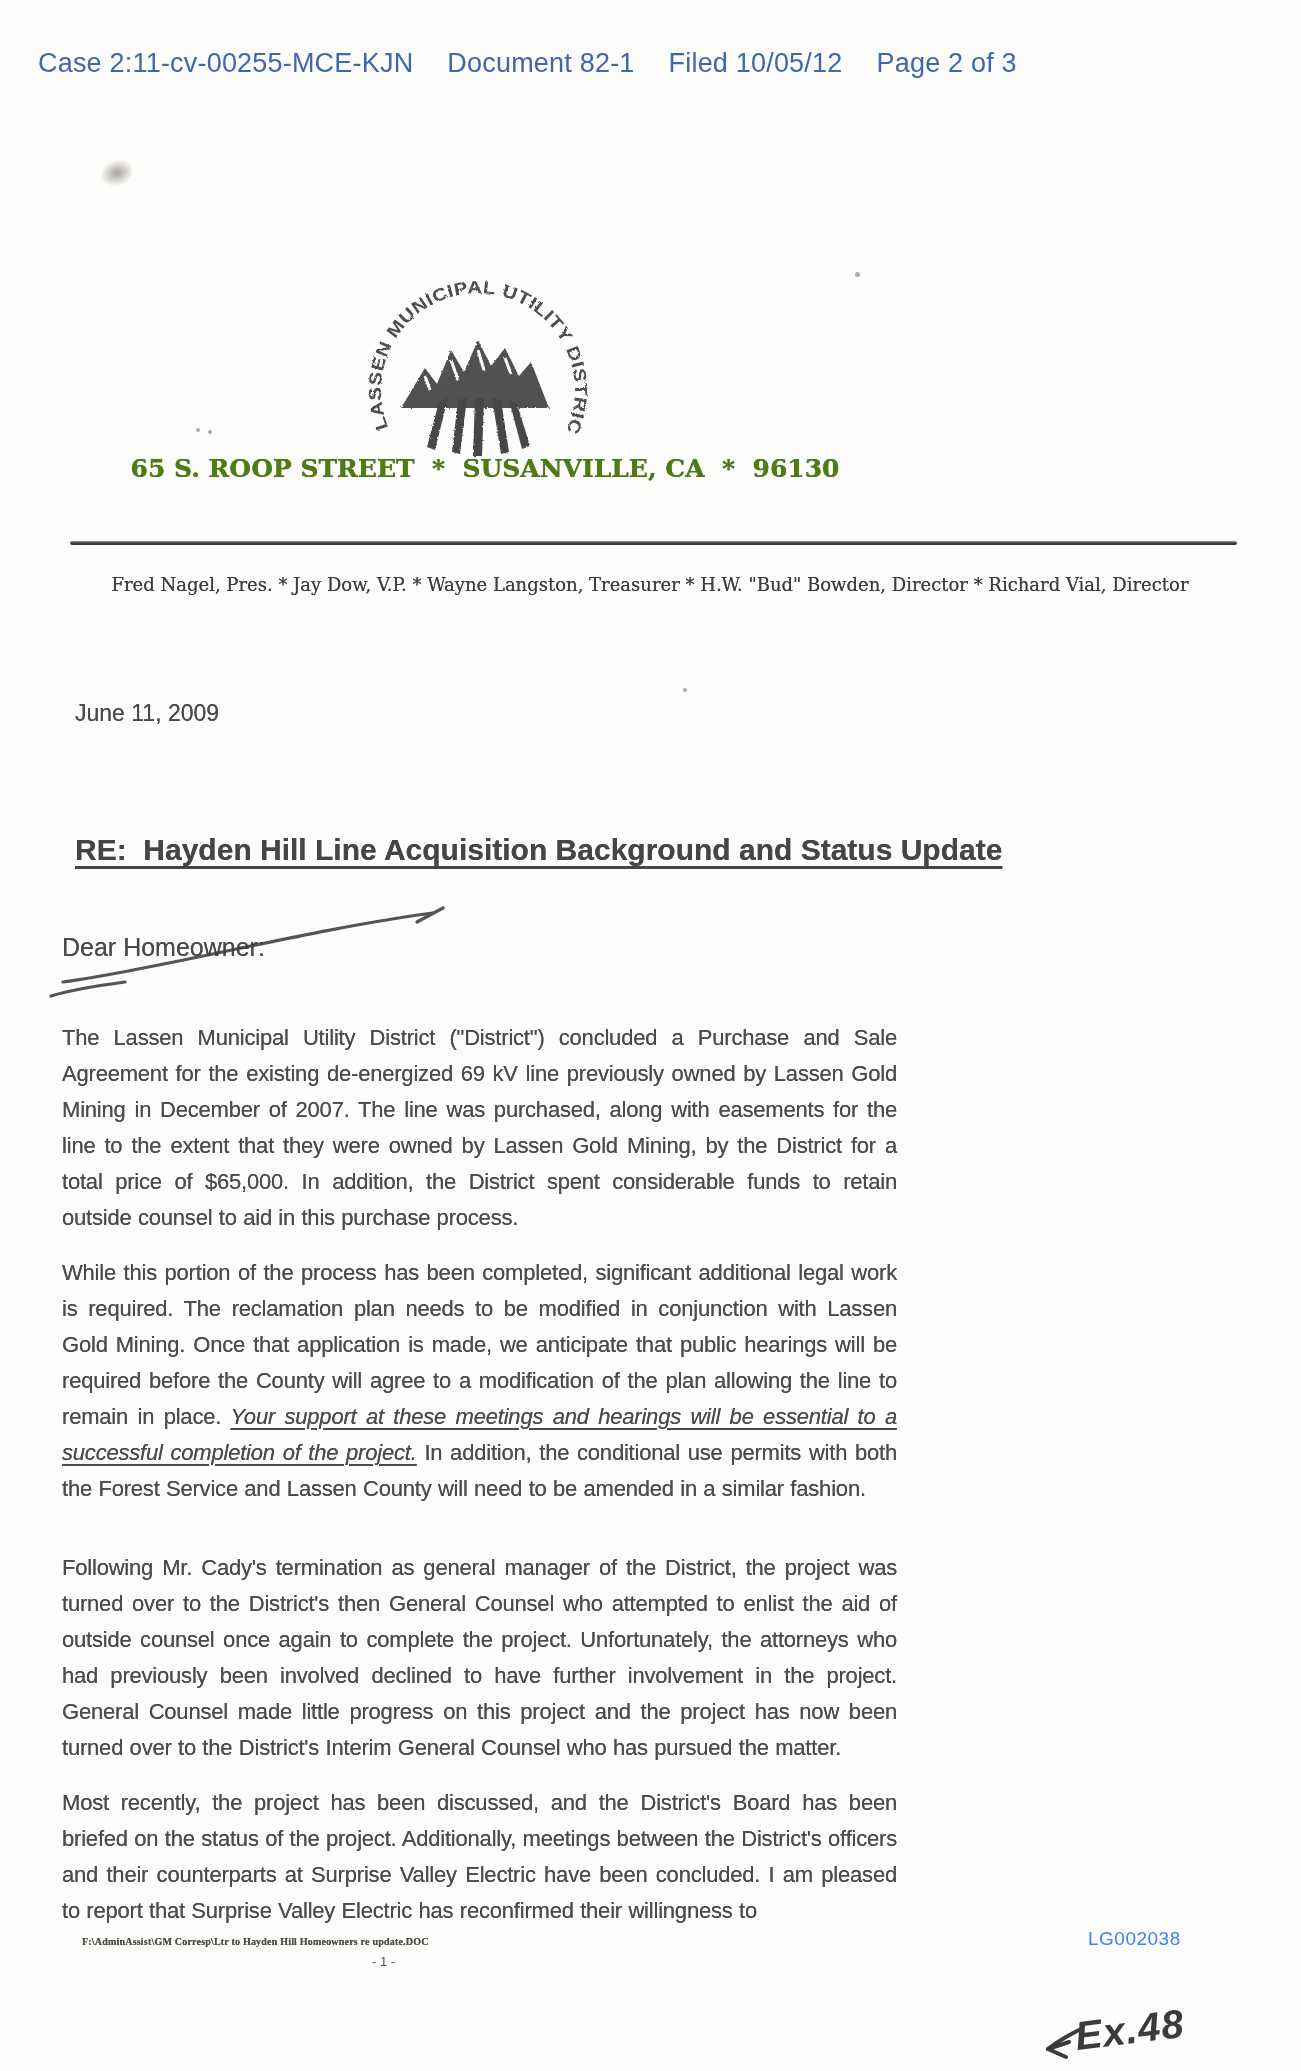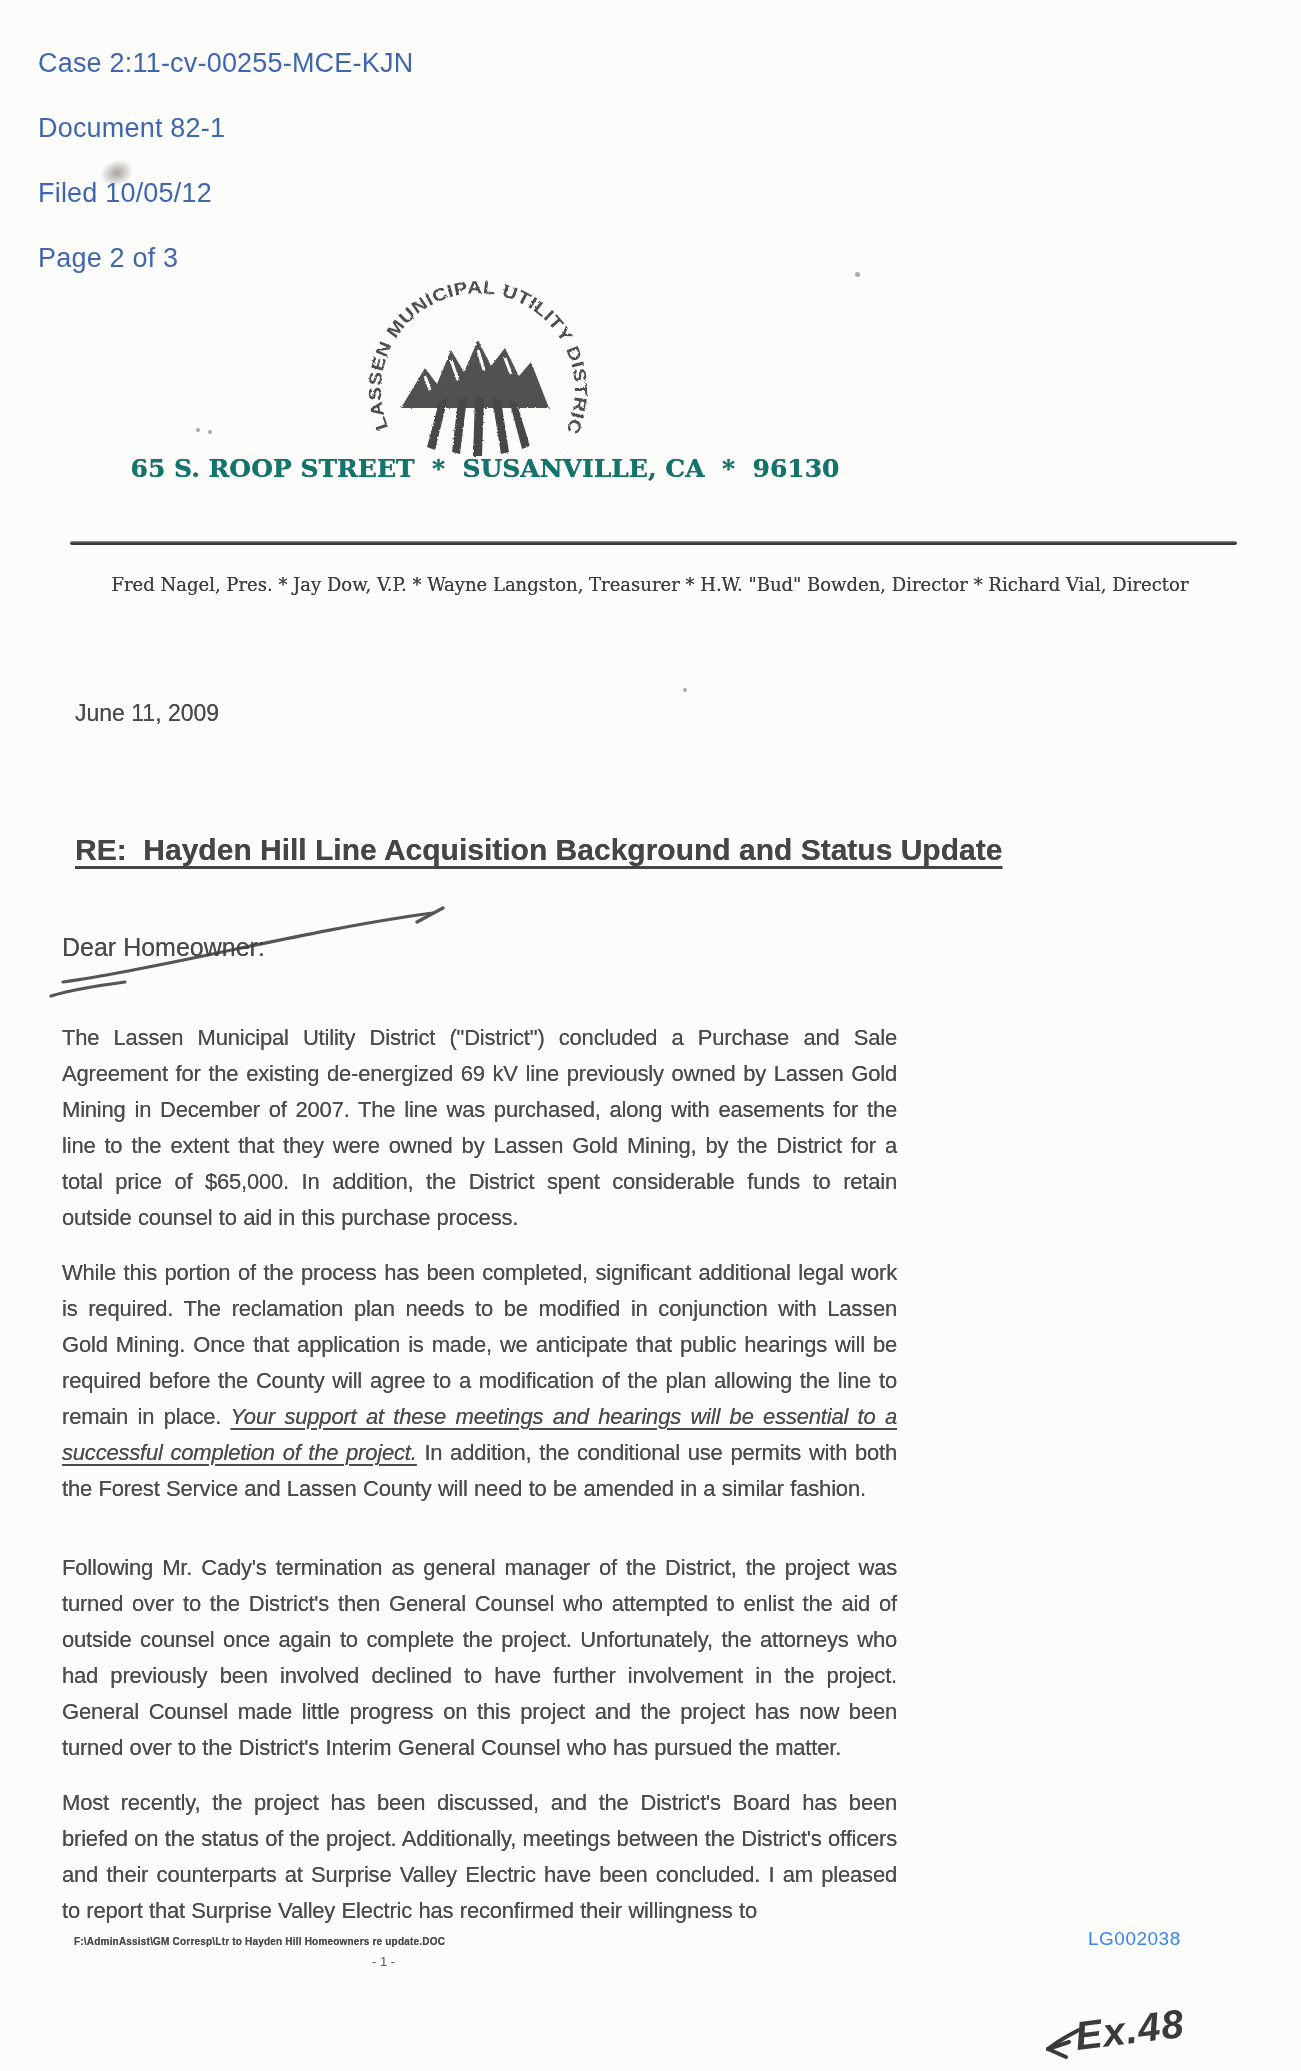--- a/index.html
+++ b/index.html
@@ -11,21 +11,21 @@
   .scan{text-shadow:0 0 .6px rgba(70,70,70,.85);}
   
   .court-header{
     position:absolute;top:48px;left:38px;display:flex;gap:34px;
     font-size:27px;letter-spacing:.2px;white-space:nowrap;
   }
   
   .address-block{position:absolute;left:0;top:452px;width:970px;text-align:center;}
   .addr-line{
     font-family:"DejaVu Serif",serif;font-weight:bold;font-size:25px;
-    color:#0f766e;white-space:pre;line-height:33px;
+    color:#4d7c0f;white-space:pre;line-height:33px;
     text-shadow:0 0 .7px rgba(55,55,55,.9);
   }
   .rule{
     position:absolute;left:70px;top:541px;width:1167px;height:4px;
     background:linear-gradient(#9a9a98,#3a3a3a 55%);border-radius:2px;
   }
   .officers{
     position:absolute;left:60px;top:574px;width:1180px;text-align:center;
     font-family:"DejaVu Serif",serif;font-size:18px;color:#3d3d3d;
     text-shadow:0 0 .6px rgba(55,55,55,.8);white-space:nowrap;
@@ -42,41 +42,41 @@
     position:absolute;left:62px;width:835px;font-size:22px;line-height:36px;
     text-align:justify;letter-spacing:-.2px;word-spacing:.5px;color:#4b4b4b;
   }
   #para1{top:998px;}
   #para2{top:1233px;}
   #para3{top:1528px;}
   #para4{top:1763px;}
   .u-it{font-style:italic;text-decoration:underline;text-decoration-thickness:2px;text-underline-offset:4px;}
   
   .file-path{
-    position:absolute;left:74px;top:1936px;
-    font-family:Liberation Sans, sans-serif;font-weight:bold;font-size:10px;
+    position:absolute;left:82px;top:1936px;
+    font-family:Liberation Serif, serif;font-weight:bold;font-size:10px;
     color:#4e4a46;letter-spacing:.2px;text-shadow:0 0 .5px rgba(70,65,60,.8);
   }
   .page-num{position:absolute;left:372px;top:1954px;font-size:13px;color:#555;}
   .bates{position:absolute;left:1088px;top:1928px;font-size:19px;color:#3b82f6;letter-spacing:.5px;}
   
   .smudge{
     position:absolute;left:100px;top:160px;width:34px;height:26px;border-radius:50%;
     background:radial-gradient(ellipse at center,rgba(95,85,78,.55),rgba(95,85,78,0) 70%);
     filter:blur(.6px);transform:rotate(-18deg);
   }
   .speck{position:absolute;width:5px;height:5px;border-radius:50%;background:rgba(90,90,90,.5);filter:blur(.4px);}
   svg text{font-family:"Liberation Sans",sans-serif;}
 </style>
 </head>
 <body>
 
 <div id="page">
 
-  <div class="court-header" style="color:#3f66ae;flex-direction:column;">
+  <div class="court-header" style="color:#3f66ae;">
     <span>Case 2:11-cv-00255-MCE-KJN</span>
     <span>Document 82-1</span>
     <span>Filed 10/05/12</span>
     <span>Page 2 of 3</span>
   </div>
 
   <div class="smudge"></div>
   <div class="speck" style="left:855px;top:272px;"></div>
   <div class="speck" style="left:683px;top:688px;width:4px;height:4px;"></div>
   <div class="speck" style="left:196px;top:428px;width:4px;height:4px;"></div>

